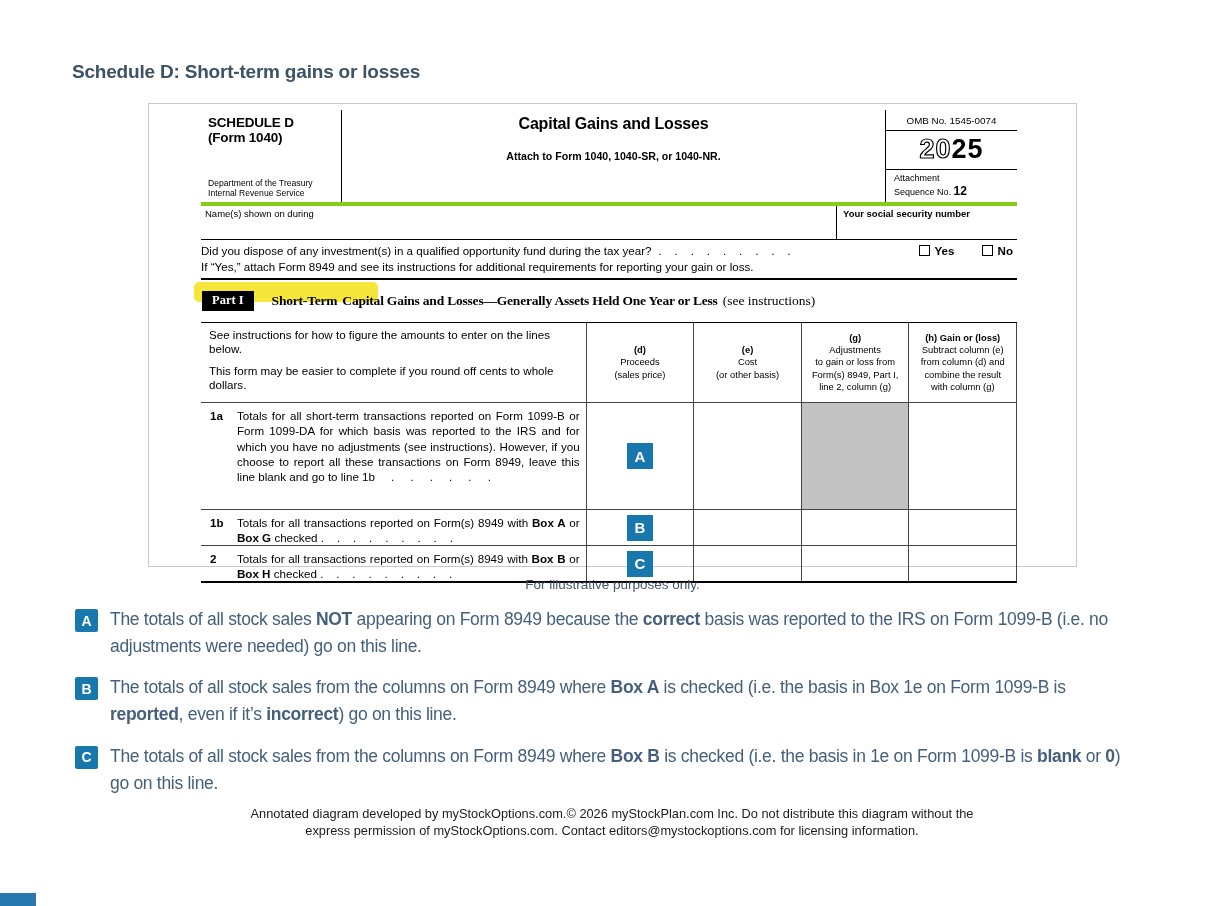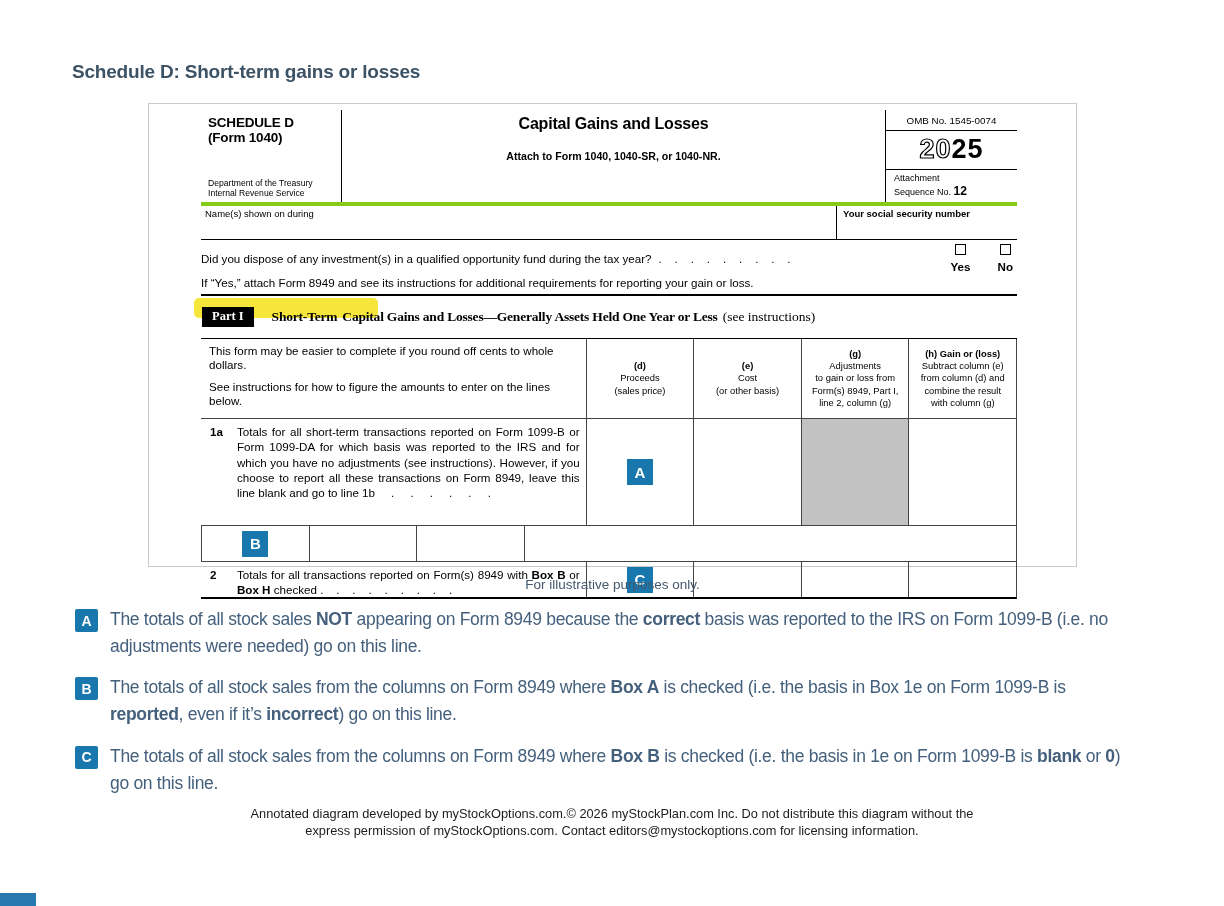--- a/index.html
+++ b/index.html
@@ -28,21 +28,21 @@
   
   .name-row { display:flex; border-bottom:1.5px solid #000; height:34px; }
   .name-left { flex:1; font-size:9.5px; padding:2px 4px; }
   .name-right { width:181px; border-left:1.5px solid #000; font-size:9.5px; font-weight:bold; padding:2px 6px; }
 
   
   .question { border-bottom:2px solid #000; padding:4px 0 5px; font-size:11.6px; }
   .q-line1 { display:flex; align-items:center; }
   .q-dots { white-space:pre; margin-left:7px; }
   .q-boxes { margin-left:auto; display:flex; gap:27px; padding-right:4px; }
-  .cb { display:flex; align-items:center; gap:5px; font-weight:bold;flex-direction:column; }
+  .cb { display:flex; align-items:center; gap:5px; font-weight:bold; }
   .cb-box { width:11px; height:11px; border:1.2px solid #000; background:#fff; }
   .q-line2 { margin-top:3px; }
 
   
   .part1 { position:relative; height:43px; display:flex; align-items:center; font-size:13.5px; border-bottom:1.8px solid #000;font-family:Liberation Serif, serif; }
   .hl-swipe { position:absolute; left:-7px; top:2px; width:184px; height:20px; background:#f6e63c; border-radius:5px; }
   .part-badge { position:relative; background:#000; color:#fff; font-weight:bold; font-size:12.5px; padding:2px 10px 3px; margin-left:1px; }
   .part-hl { position:relative; font-weight:bold; margin-left:18px; letter-spacing:-0.2px; }
   .part-heading { position:relative; font-weight:bold; margin-left:5px; letter-spacing:-0.2px; }
   .part-note { position:relative; font-weight:normal; margin-left:5px; }
@@ -149,22 +149,22 @@
       <span class="hl-swipe"></span>
       <span class="part-badge">Part I</span>
       <span class="part-hl">Short-Term</span>
       <span class="part-heading">Capital Gains and Losses—Generally Assets Held One Year or Less</span>
       <span class="part-note">(see instructions)</span>
     </div>
 
     <div class="tbl">
       <div class="trow thead">
         <div class="c-desc">
+          <p>See instructions for how to figure the amounts to enter on the lines below.</p>
           <p>This form may be easier to complete if you round off cents to whole dollars.</p>
-          <p>See instructions for how to figure the amounts to enter on the lines below.</p>
         </div>
         <div class="c-amt col-head">
           <div class="col-title">(d)</div>
           <div>Proceeds</div>
           <div>(sales price)</div>
         </div>
         <div class="c-amt col-head">
           <div class="col-title">(e)</div>
           <div>Cost</div>
           <div>(or other basis)</div>
@@ -192,20 +192,24 @@
         </div>
         <div class="c-amt amt-center">
           <span class="marker">A</span>
         </div>
         <div class="c-amt"></div>
         <div class="c-amt cell-gray"></div>
         <div class="c-amt"></div>
       </div>
 
       <div class="trow r1b">
+        <div class="c-desc desc-cell">
+          <span class="row-num">1b</span>
+          <span class="row-text"><span>Totals for all transactions reported on Form(s) 8949 with </span><span class="seg-b">Box A</span><span> or </span><span class="seg-b">Box G</span><span> checked</span><span class="seg-d"> .    .    .    .    .    .    .    .    .</span></span>
+        </div>
         <div class="c-amt amt-center">
           <span class="marker">B</span>
         </div>
         <div class="c-amt"></div>
         <div class="c-amt"></div>
         <div class="c-amt"></div>
       </div>
 
       <div class="trow r2">
         <div class="c-desc desc-cell">

